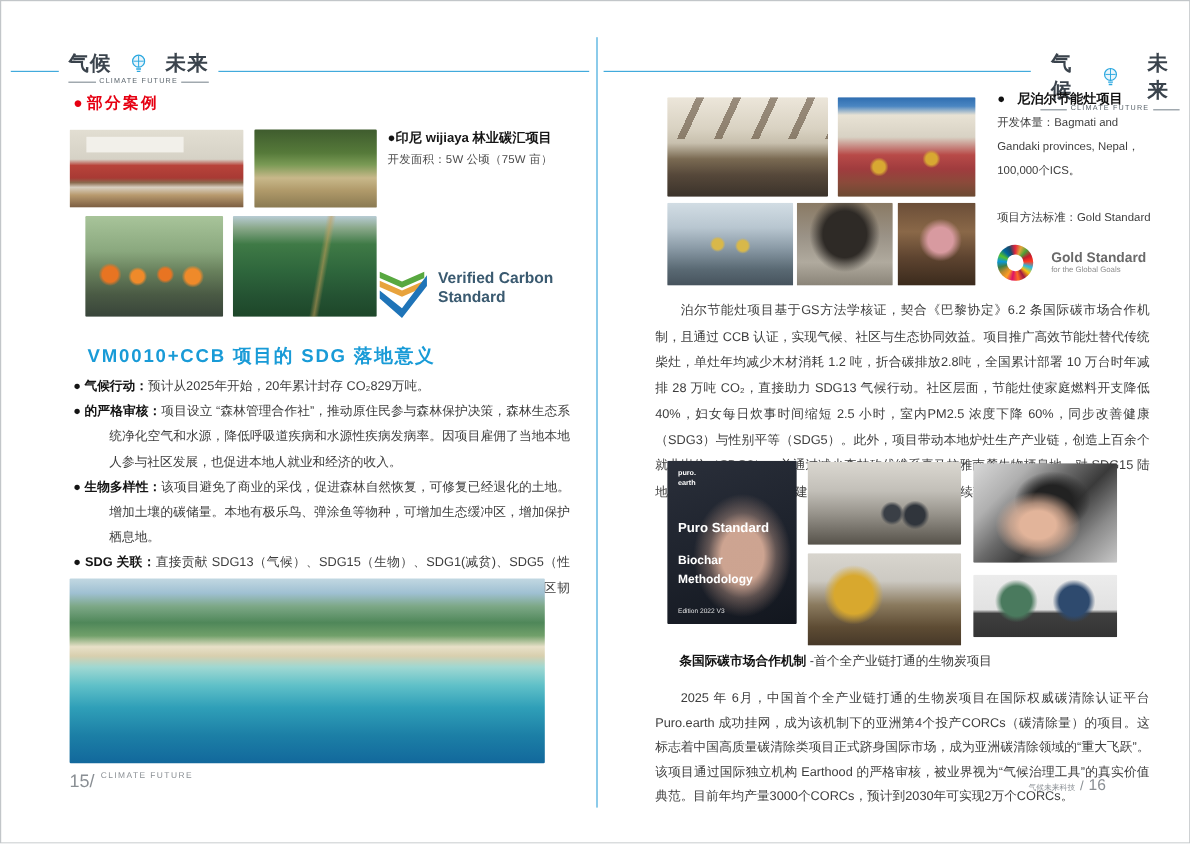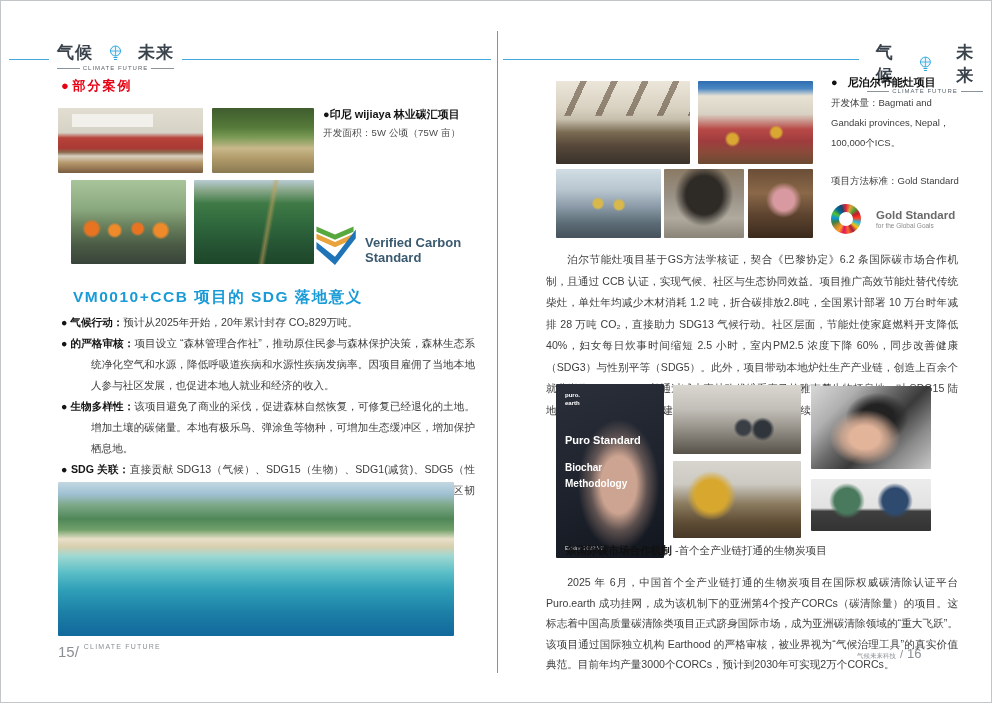--- a/index.html
+++ b/index.html
@@ -52,21 +52,21 @@
     radial-gradient(circle at 60% 52%, #d8b84a 0 6%, transparent 9%),
     linear-gradient(180deg,#d2dde4 0%,#b8c6d0 30%,#8a9aa6 55%,#5a6a74 80%,#46525c 100%)}
   .ph-stove{left:663px;top:168px;width:80px;height:69px;
     background:radial-gradient(ellipse at 50% 38%, #2e2a26 0 32%, transparent 52%),
     linear-gradient(180deg,#8a7a64 0%,#9a9286 40%,#b0aa9e 72%,#8a8478 100%)}
   .ph-woman{left:747px;top:168px;width:65px;height:69px;
     background:radial-gradient(circle at 55% 45%, #d89aa0 0 20%, transparent 34%),
     linear-gradient(180deg,#6b4e38 0%,#8a6848 35%,#5e4430 66%,#3a2a1c 100%)}
 
   
-  .ph-puro{left:555px;top:383px;width:108px;height:174px;color:#fff;
+  .ph-puro{left:555px;top:383px;width:108px;height:136px;color:#fff;
     background:radial-gradient(ellipse at 58% 58%, rgba(224,178,156,.9) 0 20%, rgba(224,178,156,.35) 32%, transparent 46%),
     linear-gradient(160deg,#2a2f3a 0%,#1d222c 55%,#12161e 100%)}
   .ph-puro .pbrand{position:absolute;left:9px;top:8px;font-size:6px;font-weight:bold;line-height:1.25}
   .ph-puro .ptitle{position:absolute;left:9px;top:50px;font-size:11px;font-weight:bold}
   .ph-puro .psub{position:absolute;left:9px;top:76px;font-size:10px;font-weight:bold;line-height:1.55}
   .ph-puro .ped{position:absolute;left:9px;bottom:7px;font-size:5.5px;opacity:.85}
   .ph-factory{left:672px;top:384px;width:128px;height:69px;
     background:radial-gradient(circle at 55% 62%, #3a3f46 0 8%, transparent 12%),
     radial-gradient(circle at 70% 64%, #30353c 0 8%, transparent 12%),
     linear-gradient(180deg,#dad7d0 0%,#c2bfb8 35%,#98948c 62%,#6e6a62 86%,#56524a 100%)}
@@ -81,21 +81,21 @@
     background:radial-gradient(circle at 30% 42%, #4a7a5e 0 14%, transparent 20%),
     radial-gradient(circle at 70% 42%, #2e4a6e 0 14%, transparent 20%),
     linear-gradient(180deg,#ececec 0%,#e2e2e2 56%,#3f3f3f 62%,#333 100%)}
 
   
   .sec-head{position:absolute;left:60px;top:76px;font-size:13px;font-weight:bold;color:#e60012;letter-spacing:2px}
   .sec-head::before{content:"● ";letter-spacing:0}
   .proj-l-title{position:absolute;left:322px;top:106px;font-size:11px;font-weight:bold;color:#151515}
   .proj-l-title::before{content:"●"}
   .proj-l-area{position:absolute;left:322px;top:126px;font-size:9.5px;color:#4a4a4a;letter-spacing:.2px}
-  .vcs{position:absolute;left:311px;top:223px;display:flex;align-items:flex-end;gap:7px}
+  .vcs{position:absolute;left:311px;top:223px;display:flex;align-items:flex-start;gap:7px}
   .vcs-text{font-size:13px;font-weight:bold;color:#3a5a70;line-height:1.2}
   .sdg-head{position:absolute;left:72px;top:286px;font-size:15.5px;font-weight:bold;color:#199bd7;letter-spacing:1.5px}
   .bullets{position:absolute;left:60px;top:311px;width:414px;font-size:10.6px;line-height:21px;color:#3d3d3d;text-align:justify}
   .bullets p{padding-left:30px;text-indent:-30px}
   .blt-label{font-weight:bold;color:#141414}
   .blt-label::before{content:"● "}
 
   
   .rinfo-title{position:absolute;left:830px;top:74px;font-size:11px;font-weight:bold;color:#111}
   .rinfo-title::before{content:"●";margin-right:10px}

